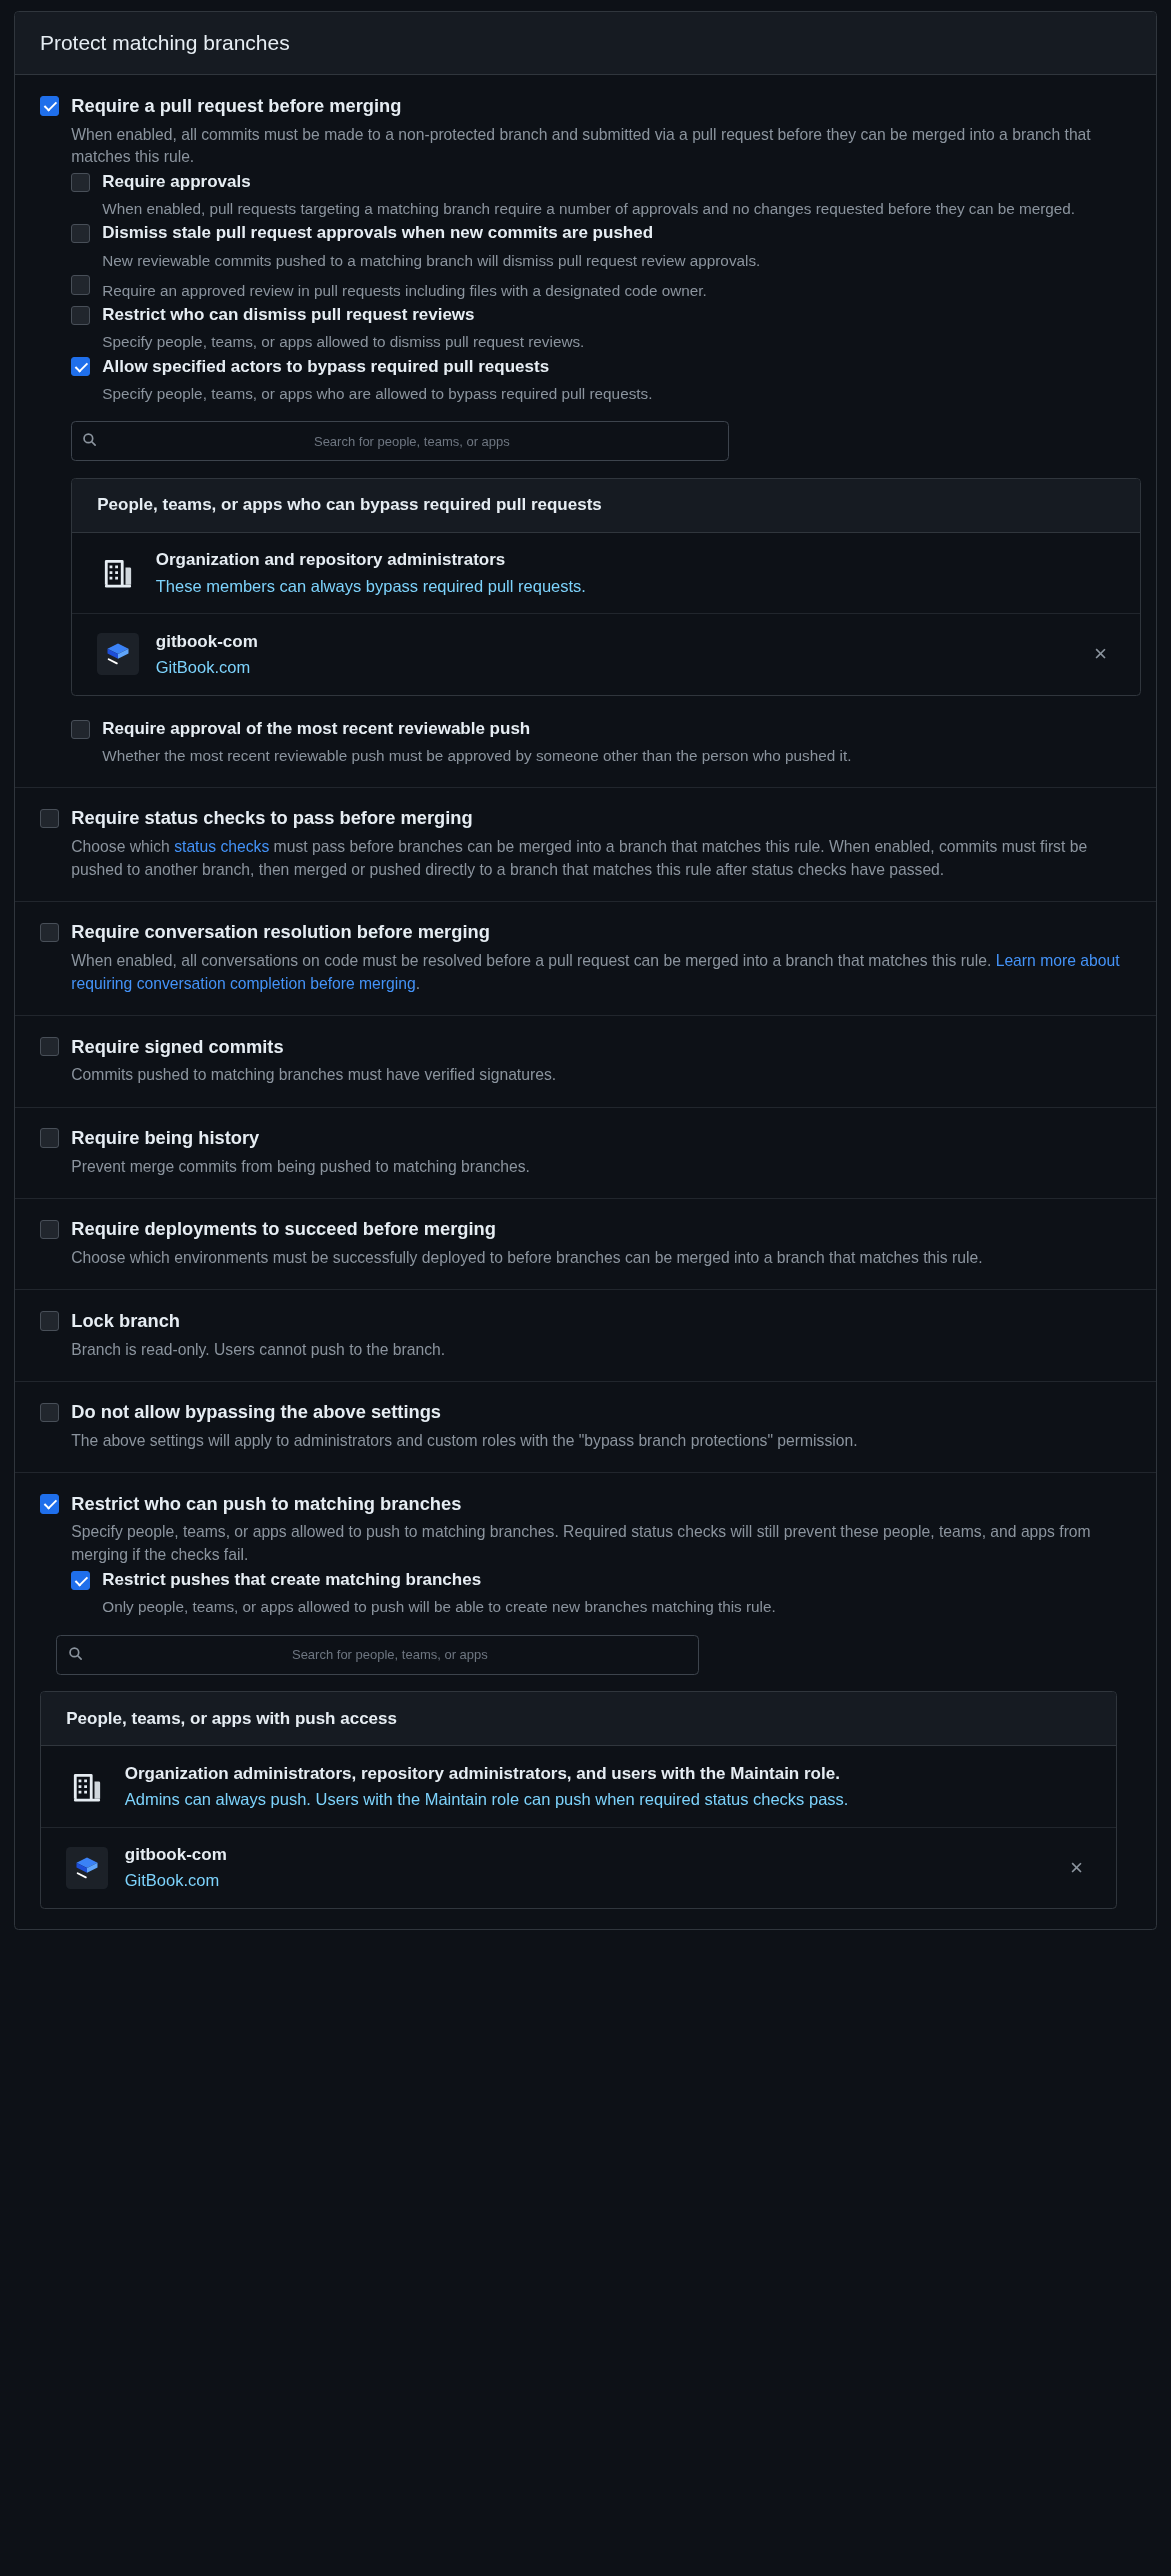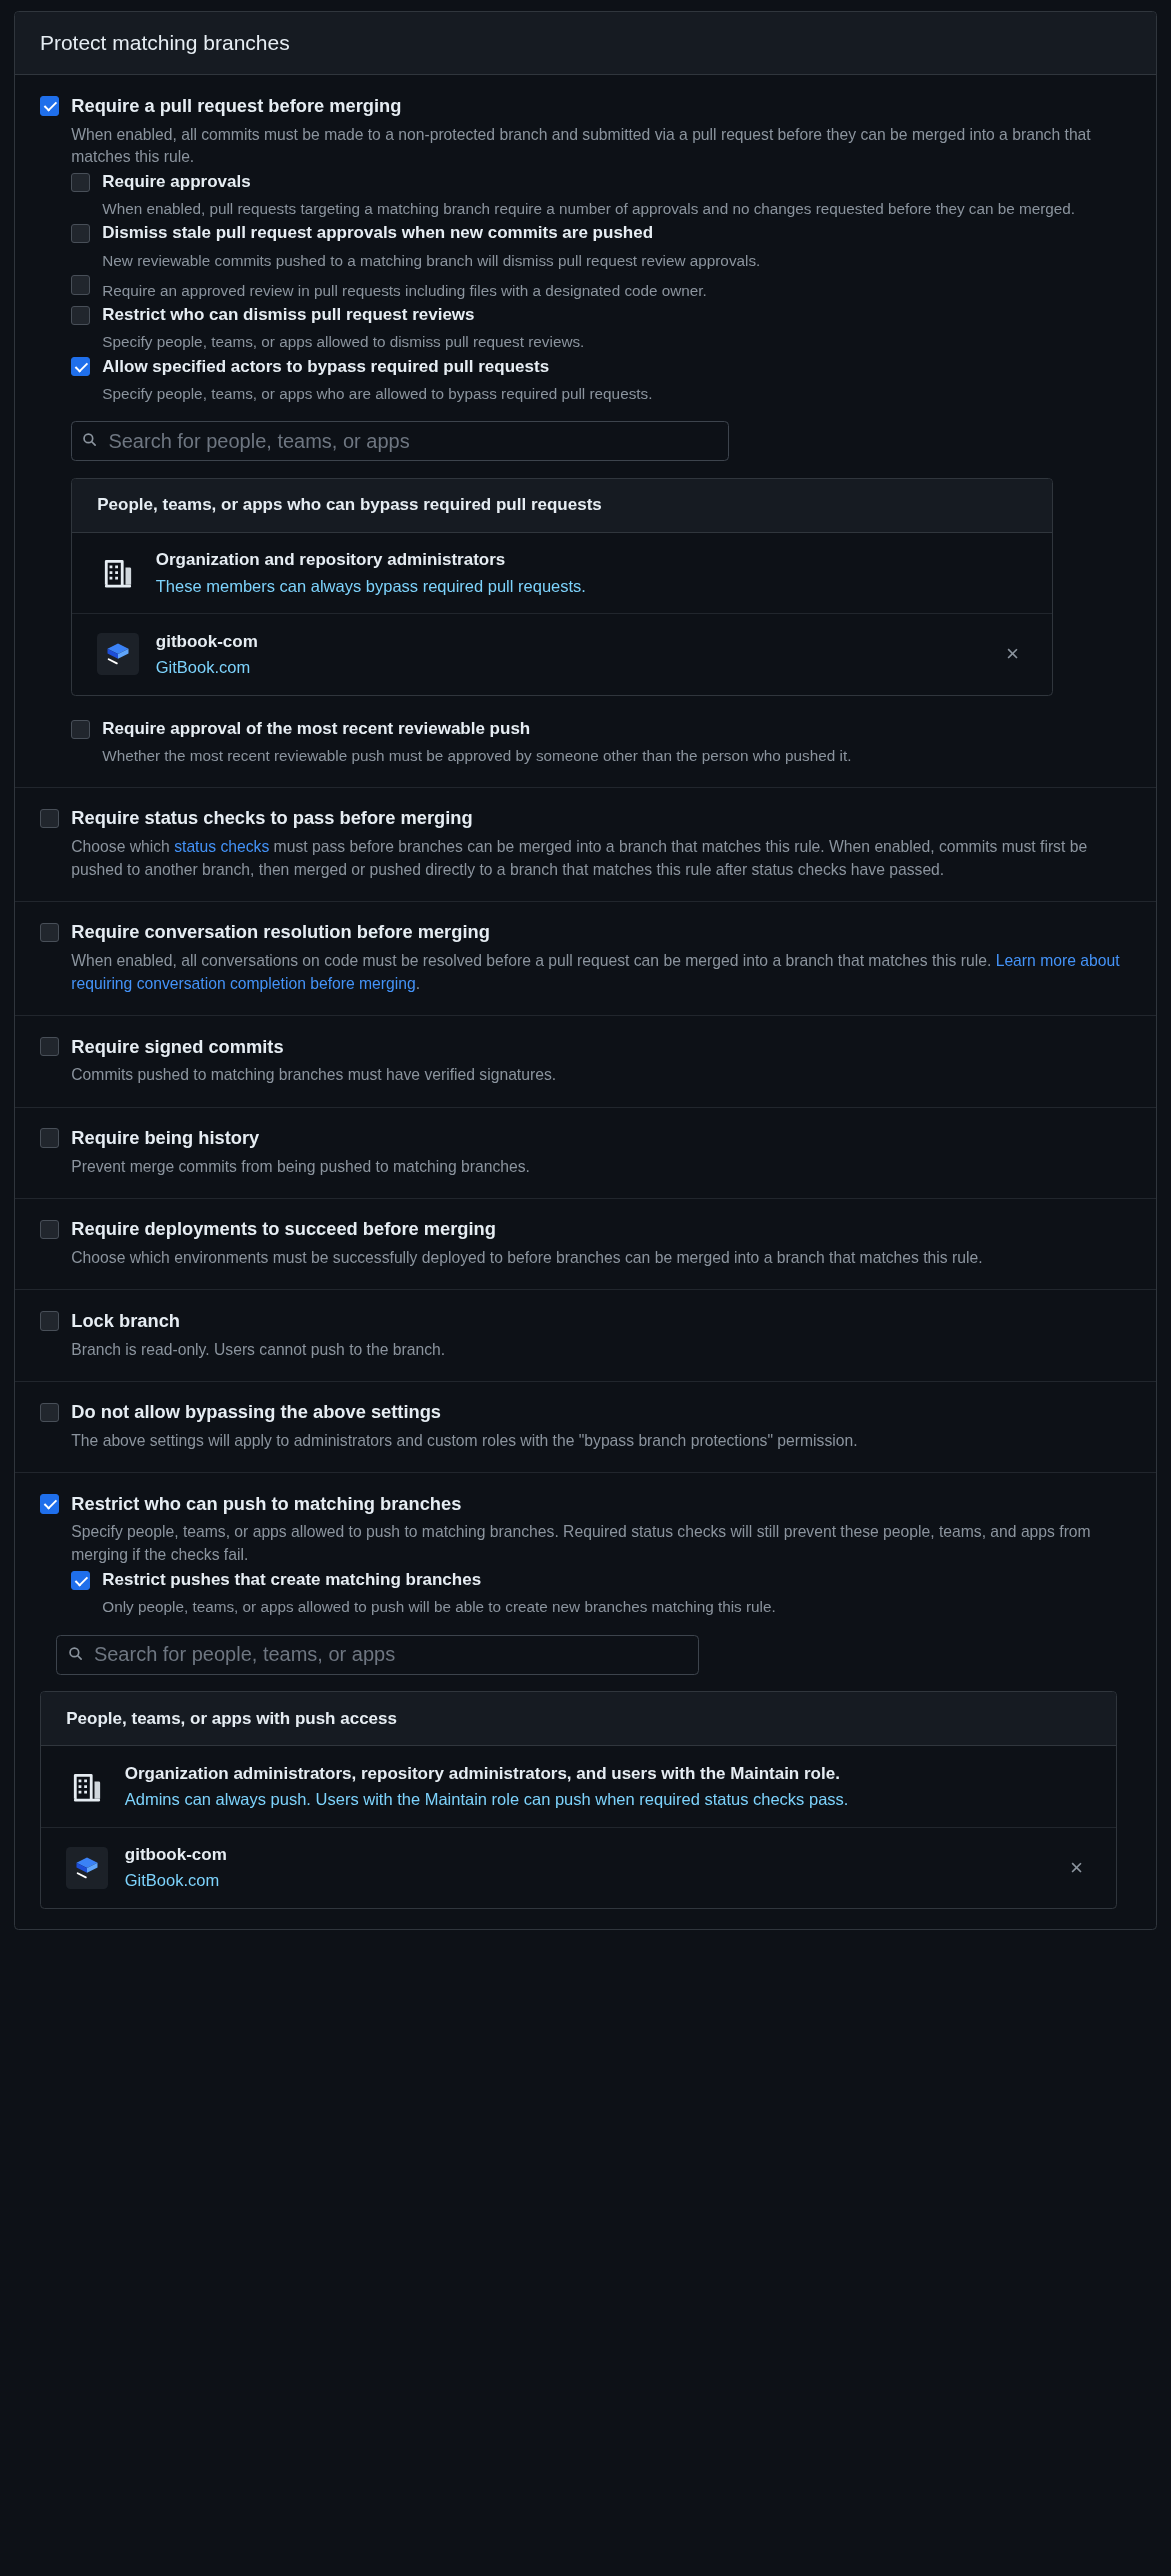--- a/index.html
+++ b/index.html
@@ -104,29 +104,30 @@
     border-radius: 4.5px;
     padding: 0 10.5px;
   }
   .search svg { margin-right: 9px; flex: none; }
   .search input {
     flex: 1;
     background: transparent;
     border: none;
     outline: none;
     color: #737373;
-    font-size: 20px;
+    font-size: 13px;
     font-family: "Liberation Sans", sans-serif;
+    text-align: center;
   }
   .search input::placeholder { color: #6e7681; }
 
   
   .listbox {
     margin: 16.5px 0 0 31px;
-    width: 982px;
+    width: 1070px;
     border: 0.7px solid #30363d;
     border-radius: 4.5px;
     overflow: hidden;
     background: #0d1117;
   }
   .listbox-header {
     background: #161b22;
     padding: 16.5px 25.4px;
     font-size: 17px;
     font-weight: bold;

